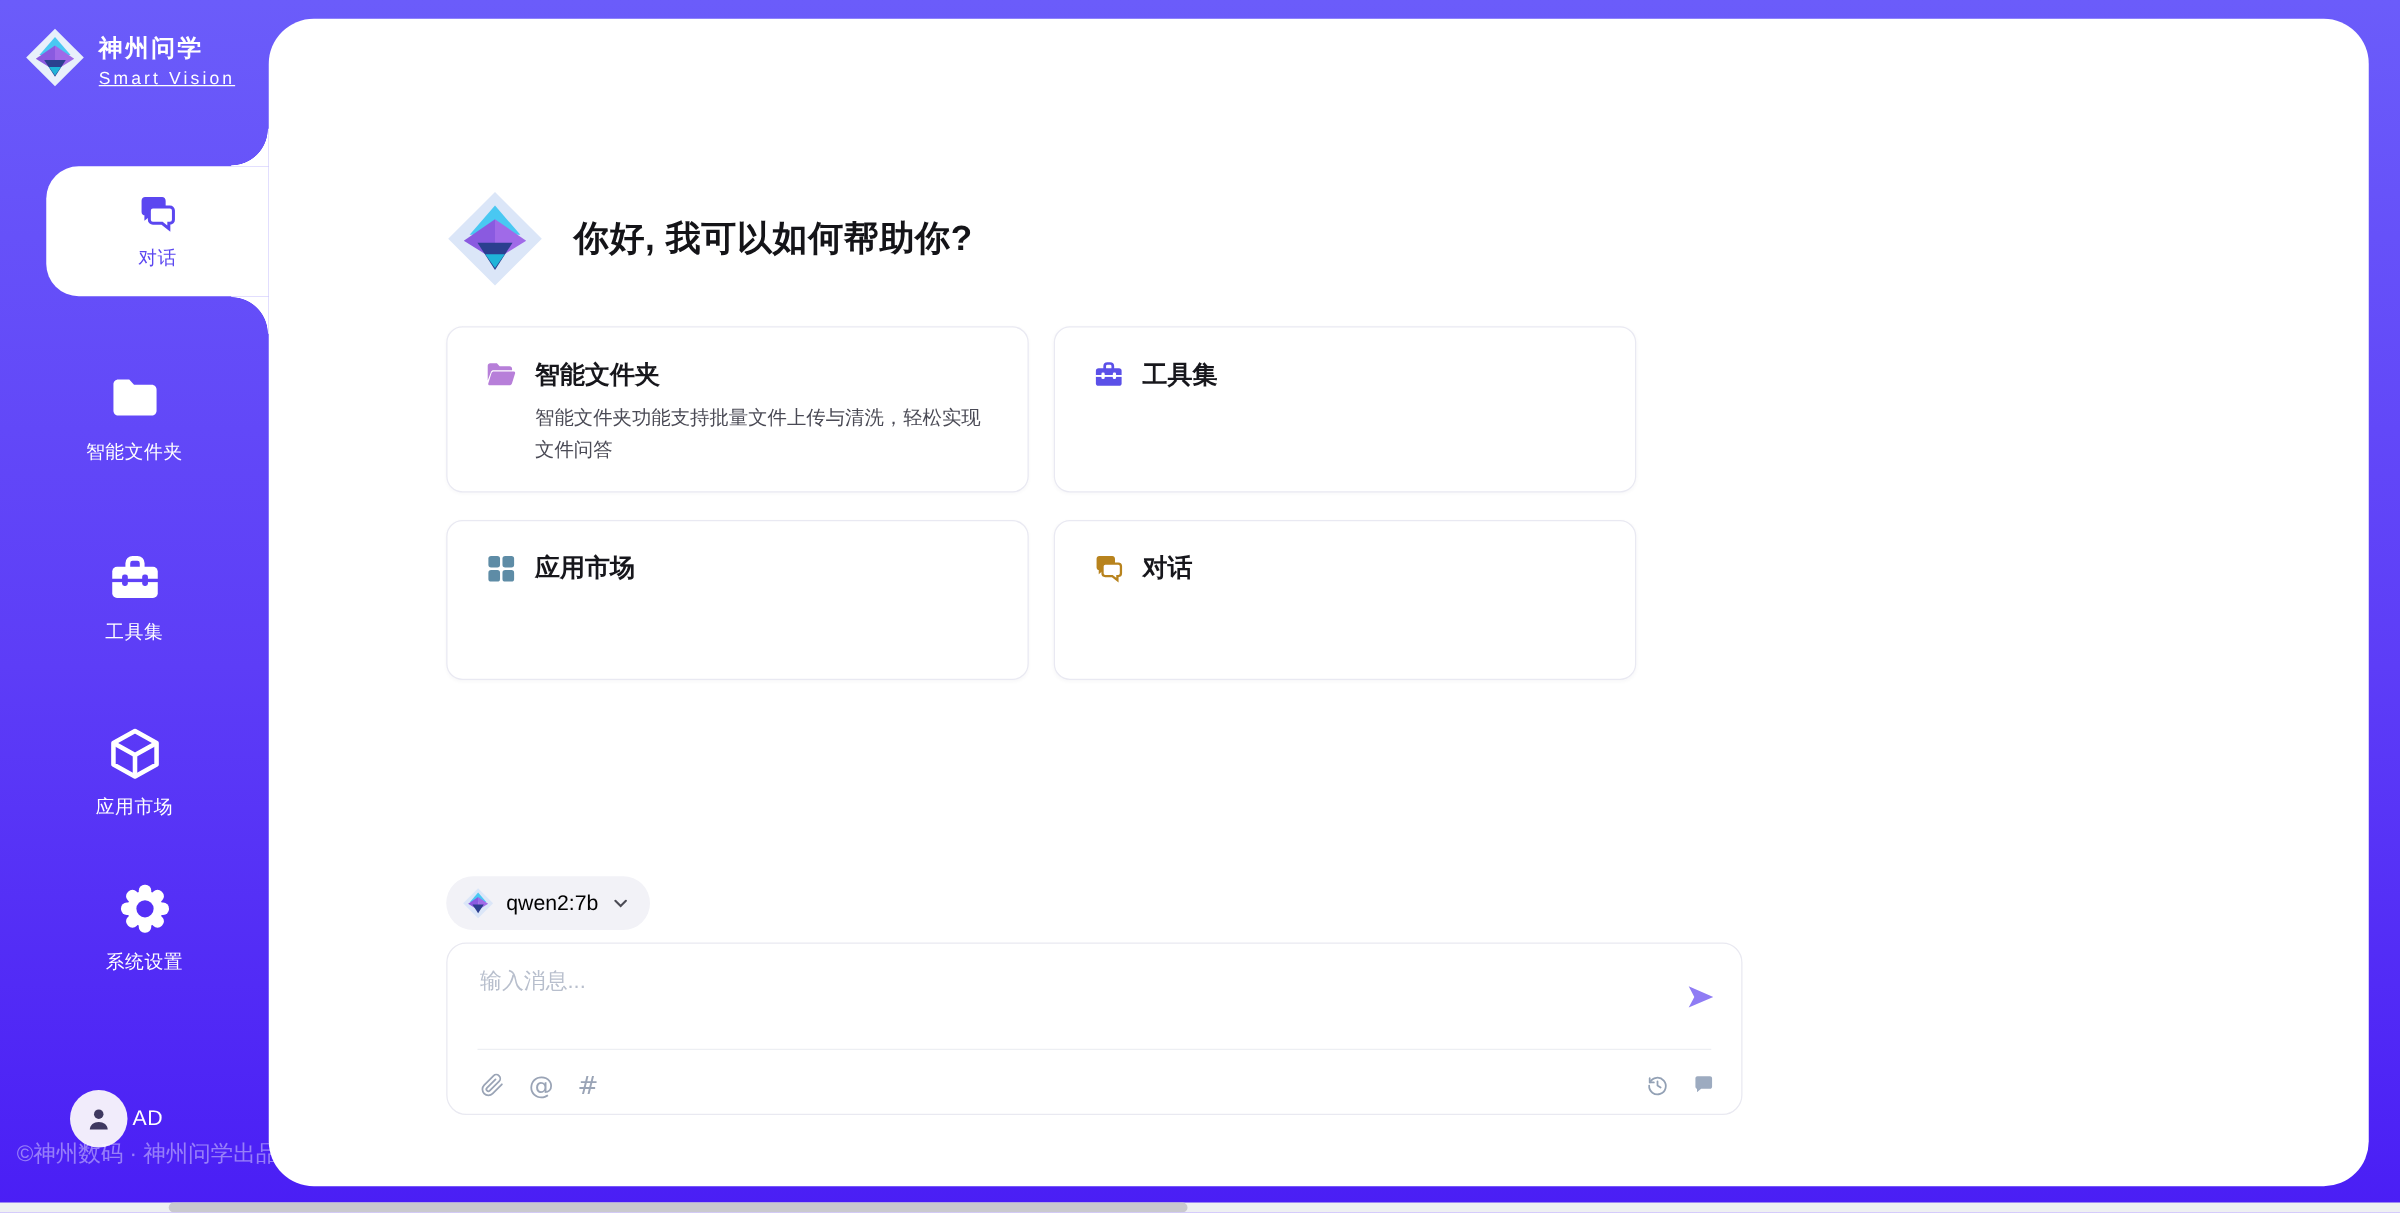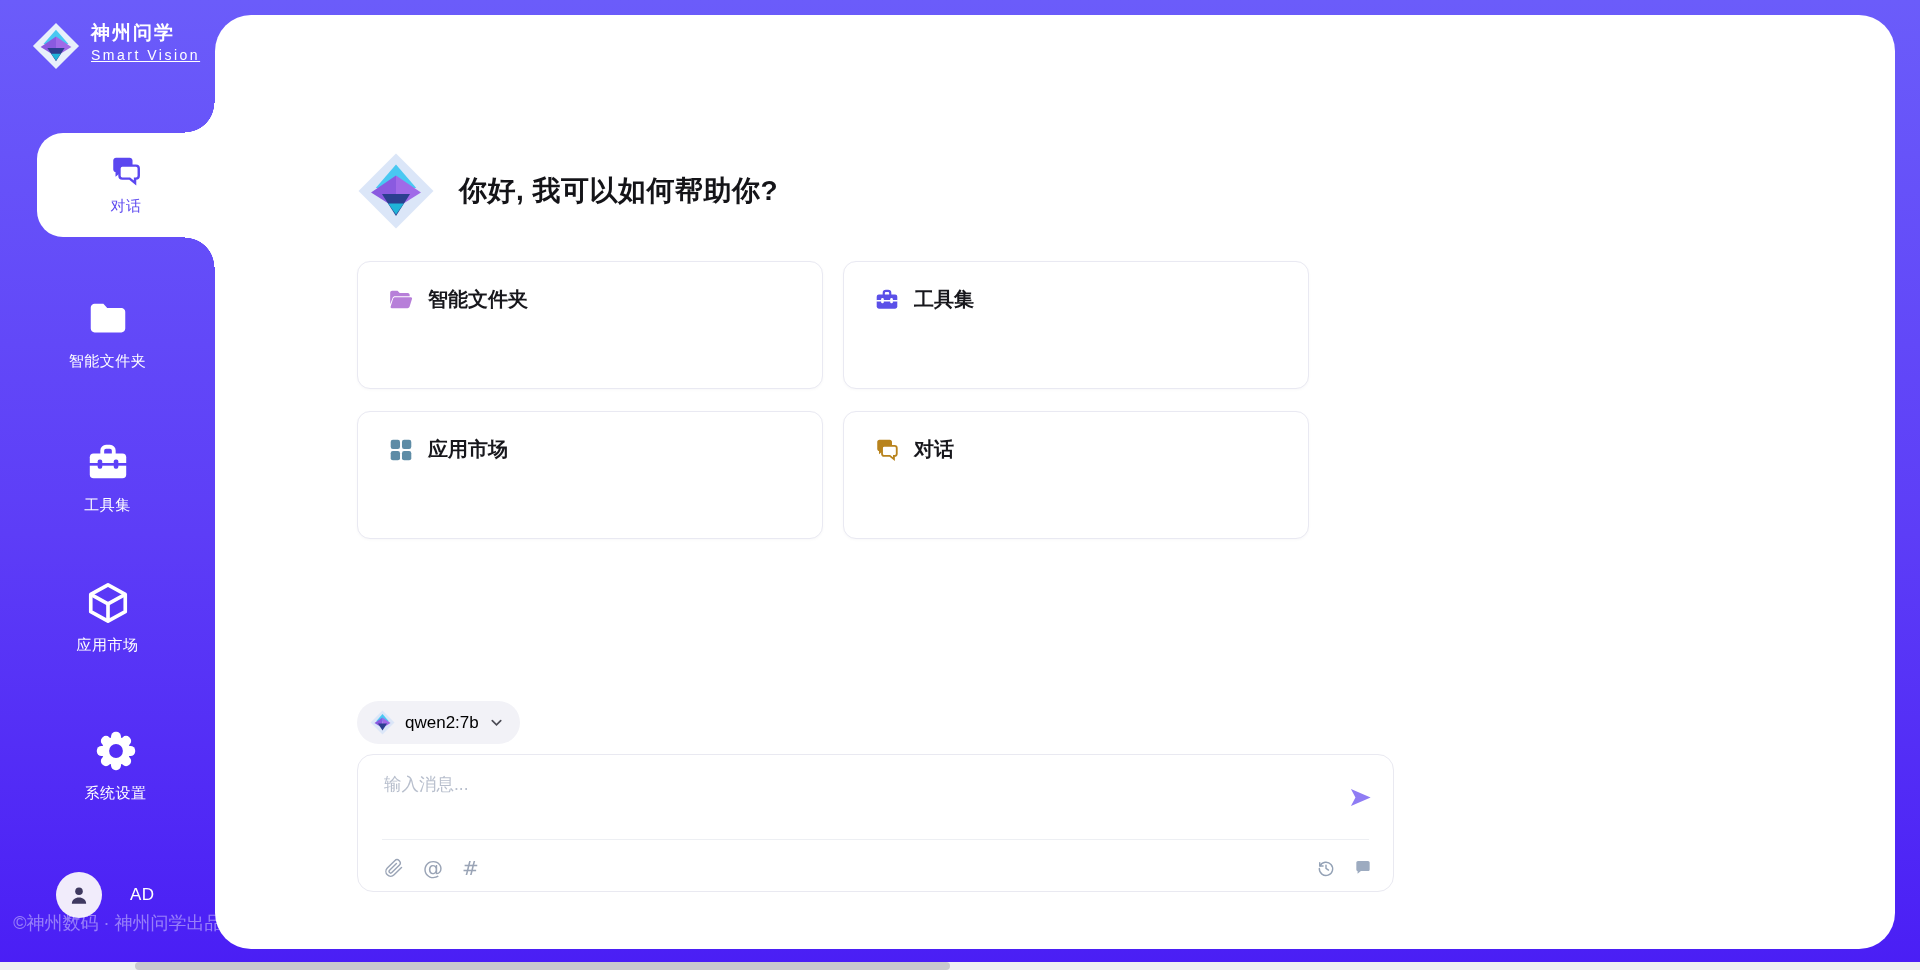--- a/index.html
+++ b/index.html
@@ -12,21 +12,21 @@
     position:relative; width:1920px; height:970px;
     background:linear-gradient(180deg,#6b5cfa 0%, #5d3df7 55%, #4a1ef5 100%);
     overflow:hidden;
   }
   
   .main-panel {
     position:absolute; left:215px; top:15px; width:1680px; height:934px;
     background:#fff; border-radius:36px;
   }
   
-  .brand { position:absolute; left:32px; top:22px; display:flex; align-items:flex-start; gap:11px; z-index:3; }
+  .brand { position:absolute; left:20px; top:22px; display:flex; align-items:flex-end; gap:11px; z-index:3; }
   .brand svg { width:48px; height:48px; }
   .brand-name { color:#fff; font-size:19px; font-weight:bold; letter-spacing:2px; line-height:1.2; }
   .brand-sub { color:#fff; font-size:14px; letter-spacing:2.5px; margin-top:2px;text-decoration:underline; }
 
   .active-tab {
     position:absolute; left:37px; top:133px; width:178px; height:104px;
     background:#fff; border-radius:26px 0 0 26px; z-index:2;
     display:flex; flex-direction:column; align-items:center; justify-content:center; gap:9px;
     cursor:pointer;
   }
@@ -38,23 +38,23 @@
 
   .nav-item {
     position:absolute; left:0; width:215px; display:flex; flex-direction:column;
     align-items:center; gap:10px; color:#fff; cursor:pointer; z-index:1;
   }
   .nav-item svg { width:46px; height:46px; }
   .nav-label { font-size:15px; letter-spacing:0.5px; }
   .nav-files    { top:296px; }
   .nav-tools    { top:440px; }
   .nav-market   { top:580px; }
-  .nav-settings { top:728px;padding-left:16px; }
-
-  .user-row { position:absolute; left:56px; top:872px; display:flex; align-items:center; gap:28px; z-index:1; cursor:pointer; }
+  .nav-settings { top:704px;padding-left:16px; }
+
+  .user-row { position:absolute; left:56px; top:872px; display:flex; align-items:center; gap:4px; z-index:1; cursor:pointer; }
   .avatar { width:46px; height:46px; border-radius:50%; background:#f1ecfb; display:flex; align-items:center; justify-content:center; }
   .avatar svg { width:26px; height:26px; }
   .user-initials { color:#fff; font-size:17px; letter-spacing:0.5px; }
   .copyright { position:absolute; left:13px; top:911px; width:210px; color:rgba(255,255,255,0.42); font-size:18px; z-index:1;text-align:center; }
 
   
   .greeting { position:absolute; left:357px; top:152px; display:flex; align-items:center; gap:24px; }
   .greeting svg { width:78px; height:78px; }
   .greeting-title { font-size:28px; font-weight:bold; color:#141418; letter-spacing:0.5px; }
 
@@ -221,20 +221,21 @@
     <div class="card">
       <div class="card-head">
         <svg viewBox="0 0 24 24">
           <g fill="#b77fd9">
             <path d="M2 5.2c0-1 .8-1.8 1.8-1.8h5l2 2.2h7.4c1 0 1.8.8 1.8 1.8v1.1H6.3c-.9 0-1.6.5-1.9 1.3L2 16V5.2z"></path>
             <path d="M6.6 9.5h14.6c.7 0 1.2.7 1 1.3l-2.3 7.5c-.3.8-1 1.3-1.9 1.3H3.4c-.7 0-1.2-.7-1-1.3l2.3-7.5c.3-.8 1-1.3 1.9-1.3z"></path>
           </g>
         </svg>
         <span class="card-title">智能文件夹</span>
       </div>
+      <div class="card-desc">智能文件夹功能支持批量文件上传与清洗，轻松实现文件问答</div>
     </div>
 
     <div class="card">
       <div class="card-head">
         <svg viewBox="0 0 24 24">
           <defs>
             <mask id="tbm2">
               <rect x="0" y="0" width="24" height="24" fill="#fff"></rect>
               <rect x="2" y="12" width="20" height="1.4" fill="#000"></rect>
               <rect x="6.6" y="10.2" width="2.4" height="4.8" rx="1" fill="#000"></rect>

